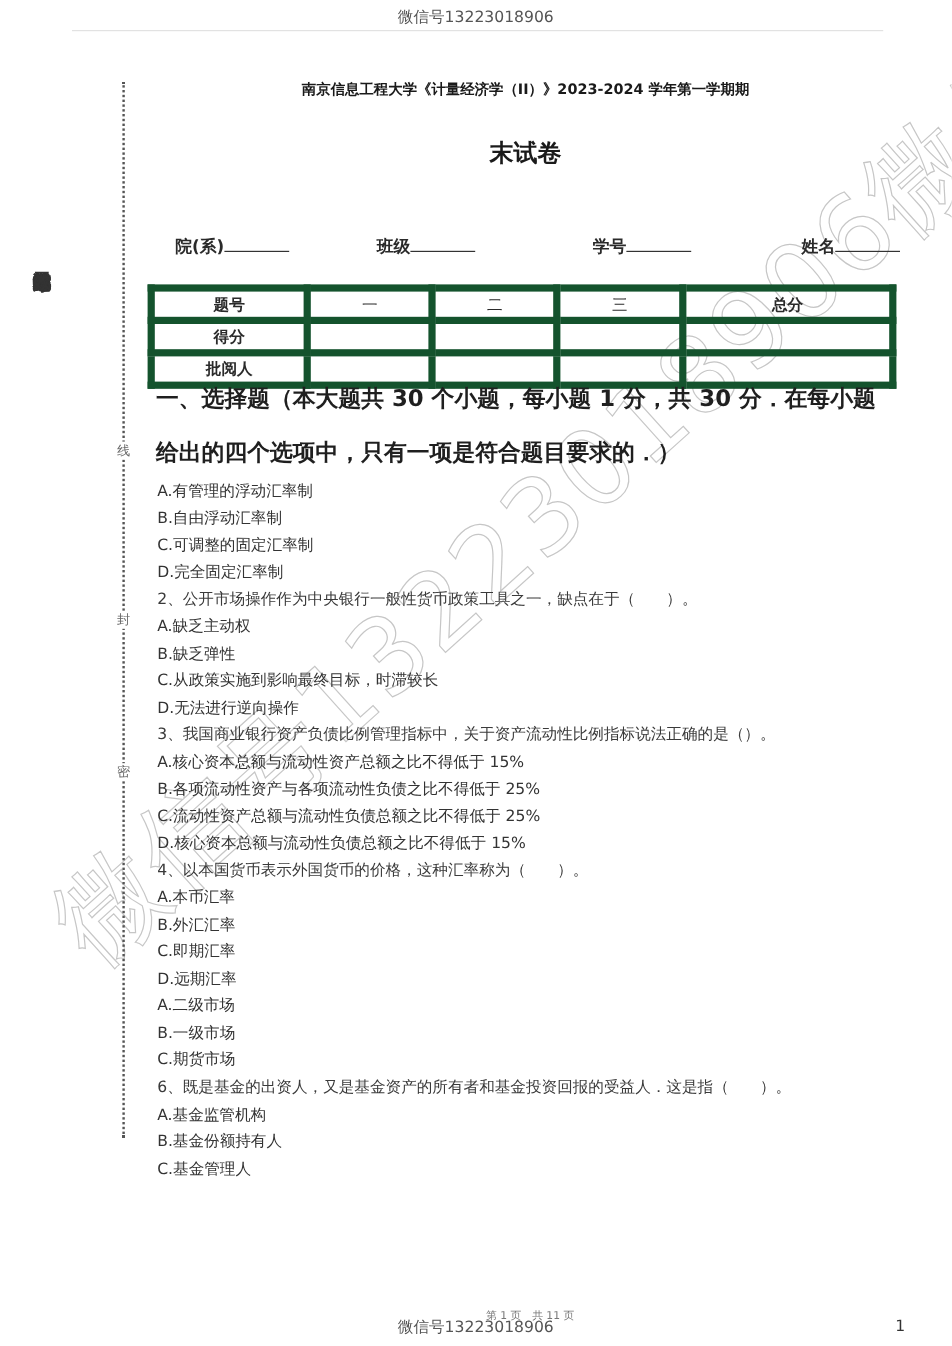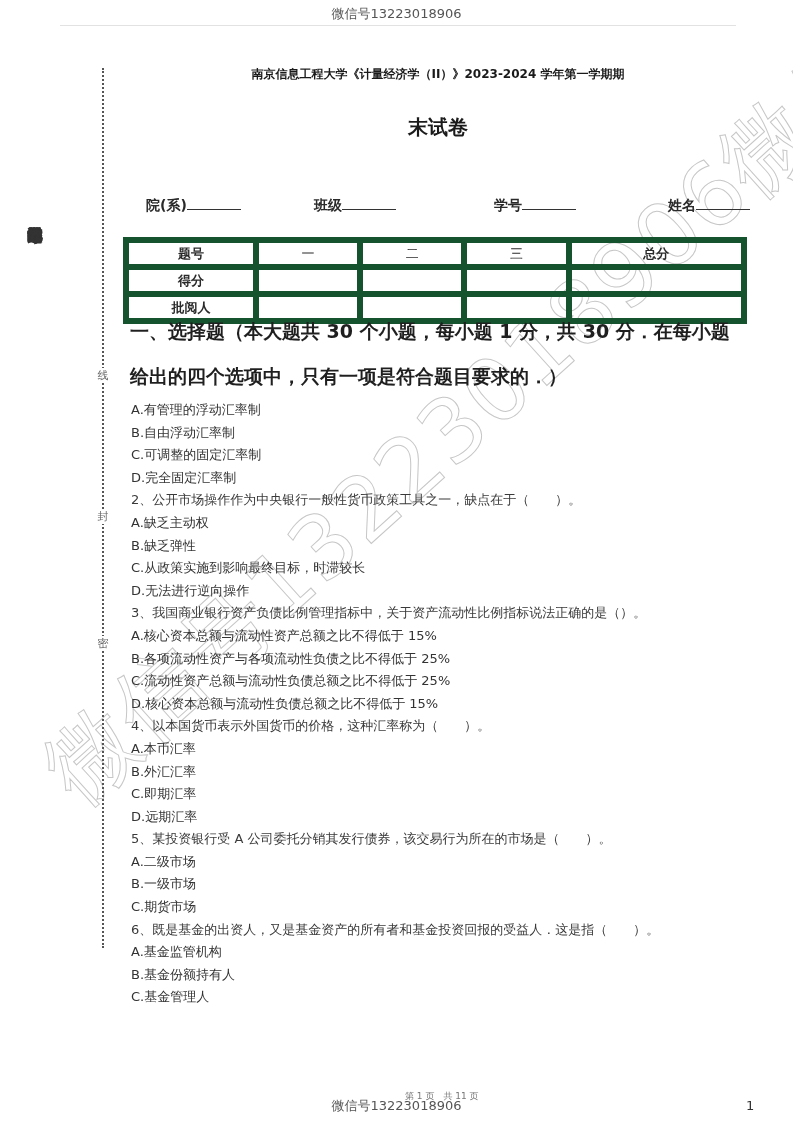--- a/index.html
+++ b/index.html
@@ -150,21 +150,20 @@
     <div class="qline">D.核心资本总额与流动性负债总额之比不得低于 15%</div>
   </div>
   <div>
     <div class="qline q">4、以本国货币表示外国货币的价格，这种汇率称为（　　）。</div>
     <div class="qline">A.本币汇率</div>
     <div class="qline">B.外汇汇率</div>
     <div class="qline">C.即期汇率</div>
     <div class="qline">D.远期汇率</div>
   </div>
   <div>
-    <div class="qline q">5、某投资银行受 A 公司委托分销其发行债券，该交易行为所在的市场是（　　）。</div>
     <div class="qline">A.二级市场</div>
     <div class="qline">B.一级市场</div>
     <div class="qline">C.期货市场</div>
   </div>
   <div>
     <div class="qline q">6、既是基金的出资人，又是基金资产的所有者和基金投资回报的受益人．这是指（　　）。</div>
     <div class="qline">A.基金监管机构</div>
     <div class="qline">B.基金份额持有人</div>
     <div class="qline">C.基金管理人</div>
   </div>

